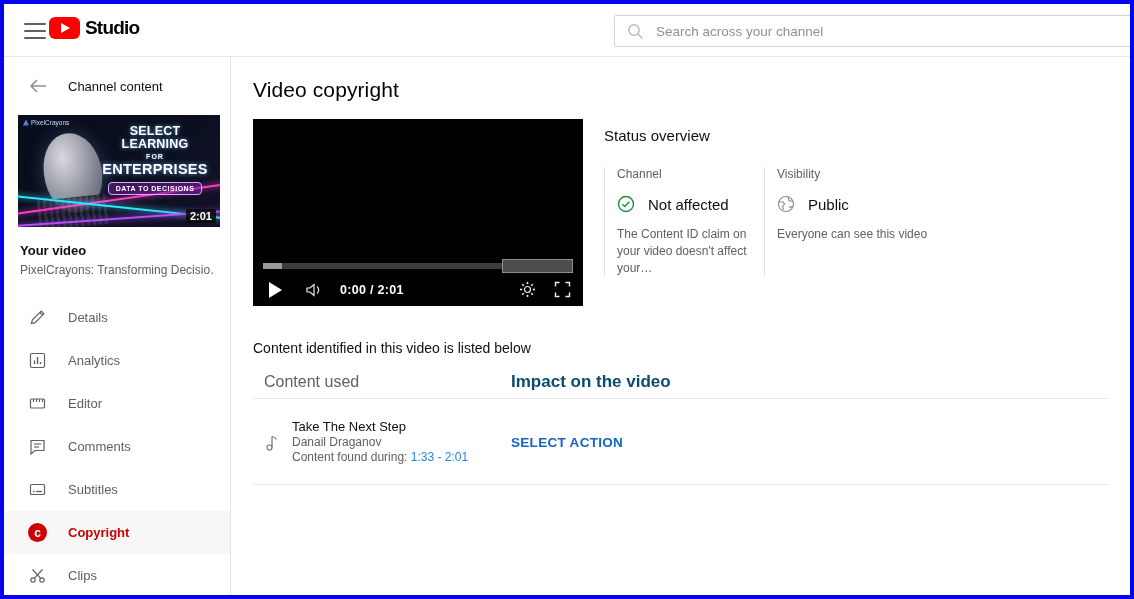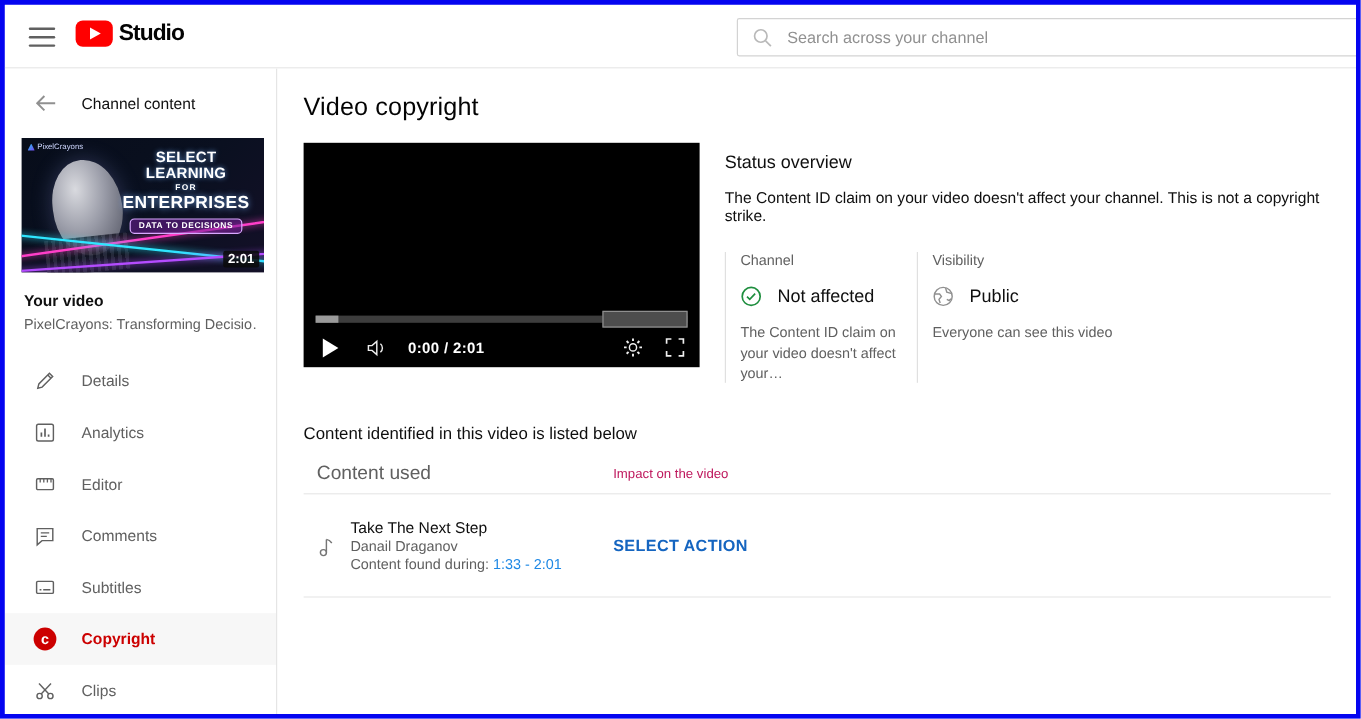--- a/index.html
+++ b/index.html
@@ -4,21 +4,21 @@
 <style>
   * { margin:0; padding:0; box-sizing:border-box; }
   html,body { width:1134px; height:599px; }
   body { font-family:"Liberation Sans","DejaVu Sans",sans-serif; background:#fff; }
   .frame { position:relative; width:1134px; height:599px; border:4px solid #0404f0; background:#fff; overflow:hidden; }
 
   
   .header { position:relative; height:53px; background:#fff; border-bottom:1px solid #e8e8e8; overflow:hidden; }
   .hamburger { position:absolute; left:20px; top:19px; width:22px; height:16px; display:flex; flex-direction:column; justify-content:space-between; cursor:pointer; }
   .hamburger span { display:block; height:2px; background:#606060; border-radius:1px; }
-  .brand { position:absolute; left:59px; top:13px; display:flex; align-items:center; }
+  .brand { position:absolute; left:45px; top:13px; display:flex; align-items:center; }
   .yt-icon { width:31px; height:22px; background:#ff0000; border-radius:6px; position:relative; }
   .yt-icon::after { content:""; position:absolute; left:12px; top:6px; border-left:9px solid #fff; border-top:5px solid transparent; border-bottom:5px solid transparent; }
   .brand-text { margin-left:5px; font-size:19px; font-weight:700; letter-spacing:-0.8px; color:#030303; }
   .searchbox { position:absolute; left:610px; top:11px; right:-8px; height:32px; border:1px solid #d3d3d3; border-radius:2px; background:#fff; display:flex; align-items:center; padding-left:12px; }
   .searchbox input { border:none; outline:none; font-size:13.5px; color:#030303; margin-left:12px; width:420px; font-family:inherit; }
   .searchbox input::placeholder { color:#909090; }
 
   
   .body-row { display:flex; height:538px; }
   .sidebar { width:227px; border-right:1px solid #e5e5e5; background:#fff; flex:none; overflow:hidden; }
@@ -80,21 +80,21 @@
   .scol-value { display:flex; align-items:center; margin-top:14px; }
   .scol-value .sv-icon { width:18px; height:18px; flex:none; display:flex; }
   .scol-value .sv-text { margin-left:13px; font-size:15px; color:#0f0f0f; }
   .scol-desc { margin-top:13px; font-size:12px; color:#606060; line-height:1.4; width:150px; }
   .scol.visibility .scol-desc { width:auto; }
 
   .list-heading { margin-top:34px; font-size:14px; font-weight:500; color:#0f0f0f; }
   .ctable { margin-top:10px; width:856px; }
   .thead { display:flex; height:33px; align-items:center; border-bottom:1px solid #e8e8e8; }
   .th1 { width:258px; padding-left:11px; font-size:16px; color:#606060; }
-  .th2 { flex:1; font-size:11px; color:#be185d; }
+  .th2 { flex:1; font-size:17px; color:#0c4a6e;font-weight:bold; }
   .trow { display:flex; align-items:center; height:86px; border-bottom:1px solid #e8e8e8; }
   .cell-content { width:258px; display:flex; align-items:center; padding-left:11px; }
   .note-icon { width:18px; height:20px; color:#757575; flex:none; display:flex; }
   .song-info { margin-left:10px; }
   .song-title { font-size:13px; color:#0f0f0f; }
   .song-artist { margin-top:1px; font-size:12px; color:#606060; }
   .song-found { margin-top:1px; font-size:12px; color:#606060; }
   .song-found a { color:#1e88e5; text-decoration:none; }
   .cell-impact { flex:1; display:flex; align-items:center; }
   .impact-check { width:20px; height:14px; color:#606060; display:flex; }
@@ -268,21 +268,20 @@
                   <path d="M11.5 1.5h4v4"></path>
                   <path d="M15.5 11.5v4h-4"></path>
                   <path d="M5.5 15.5h-4v-4"></path>
                 </svg>
               </span>
           </div>
         </div>
 
         <div class="status-col">
           <div class="status-heading">Status overview</div>
-          <div class="status-desc">The Content ID claim on your video doesn't affect your channel. This is not a copyright strike.</div>
           <div class="status-cols">
             <div class="scol channel">
               <div class="scol-label">Channel</div>
               <div class="scol-value">
                 <span class="sv-icon">
                     <svg width="18" height="18" viewBox="0 0 18 18">
                       <circle cx="9" cy="9" r="7.5" fill="none" stroke="#1e8e3e" stroke-width="1.4"></circle>
                       <path d="M5.5 9.2l2.3 2.3 4.5-4.8" fill="none" stroke="#1e8e3e" stroke-width="1.4"></path>
                     </svg>
                   </span>

